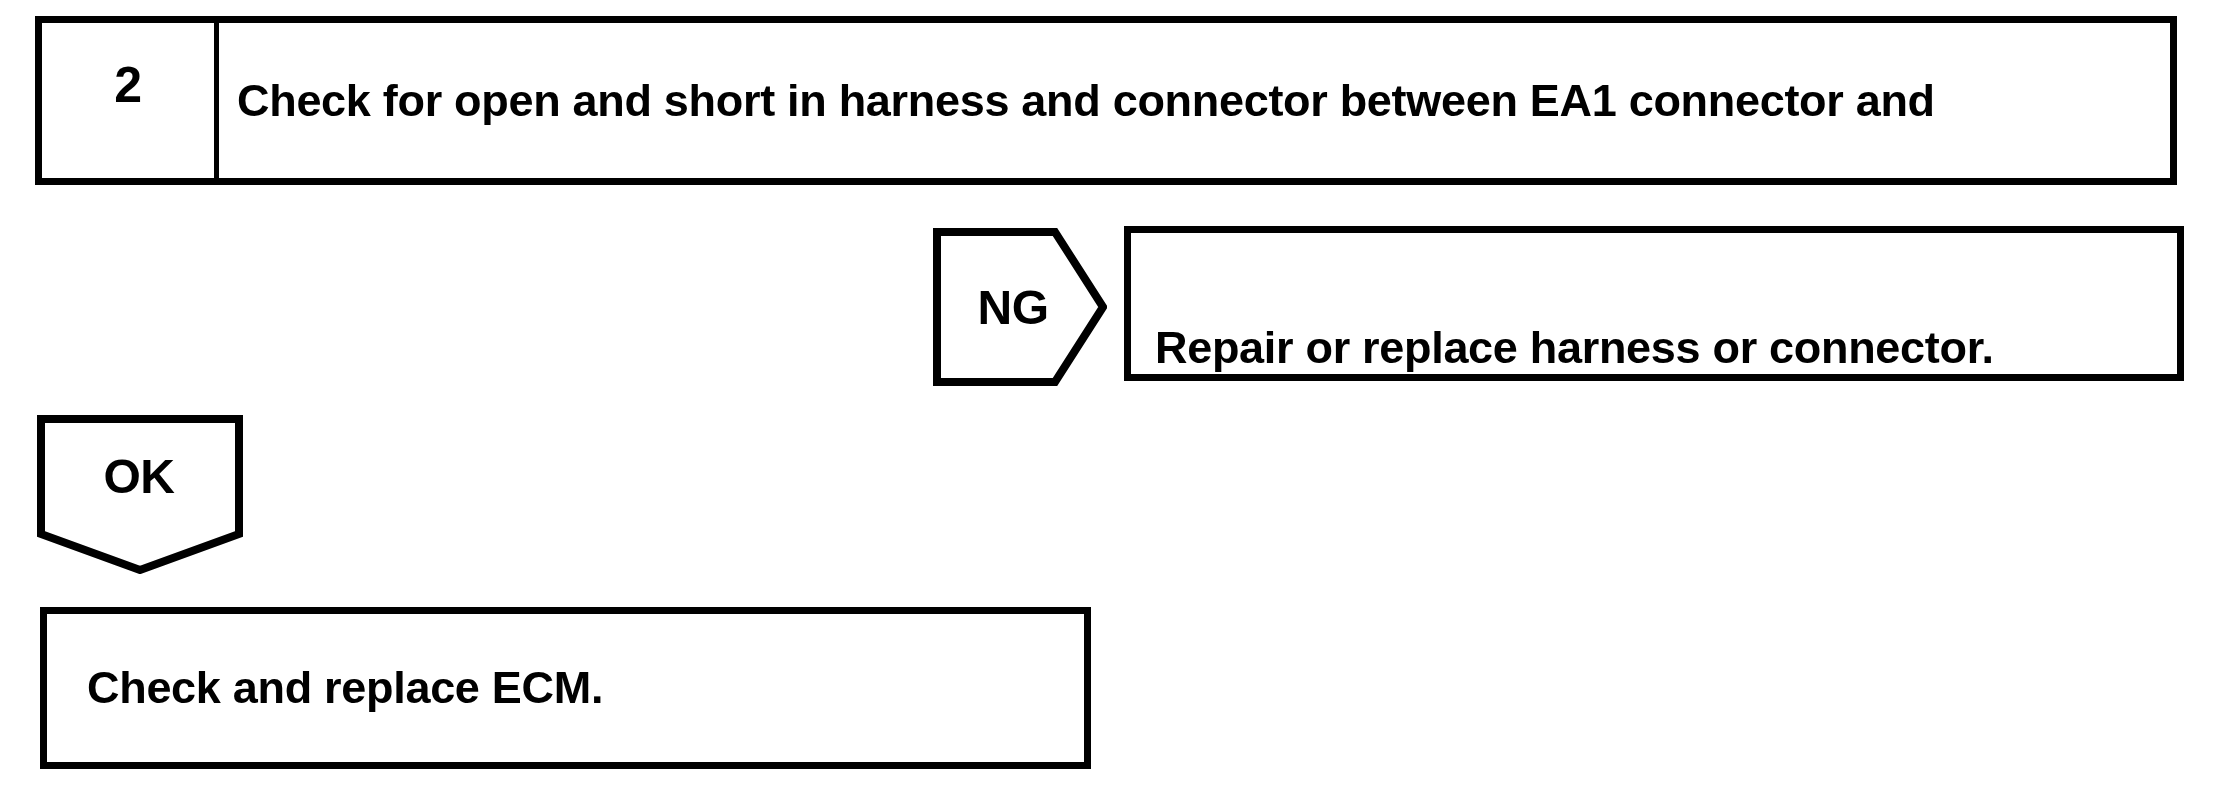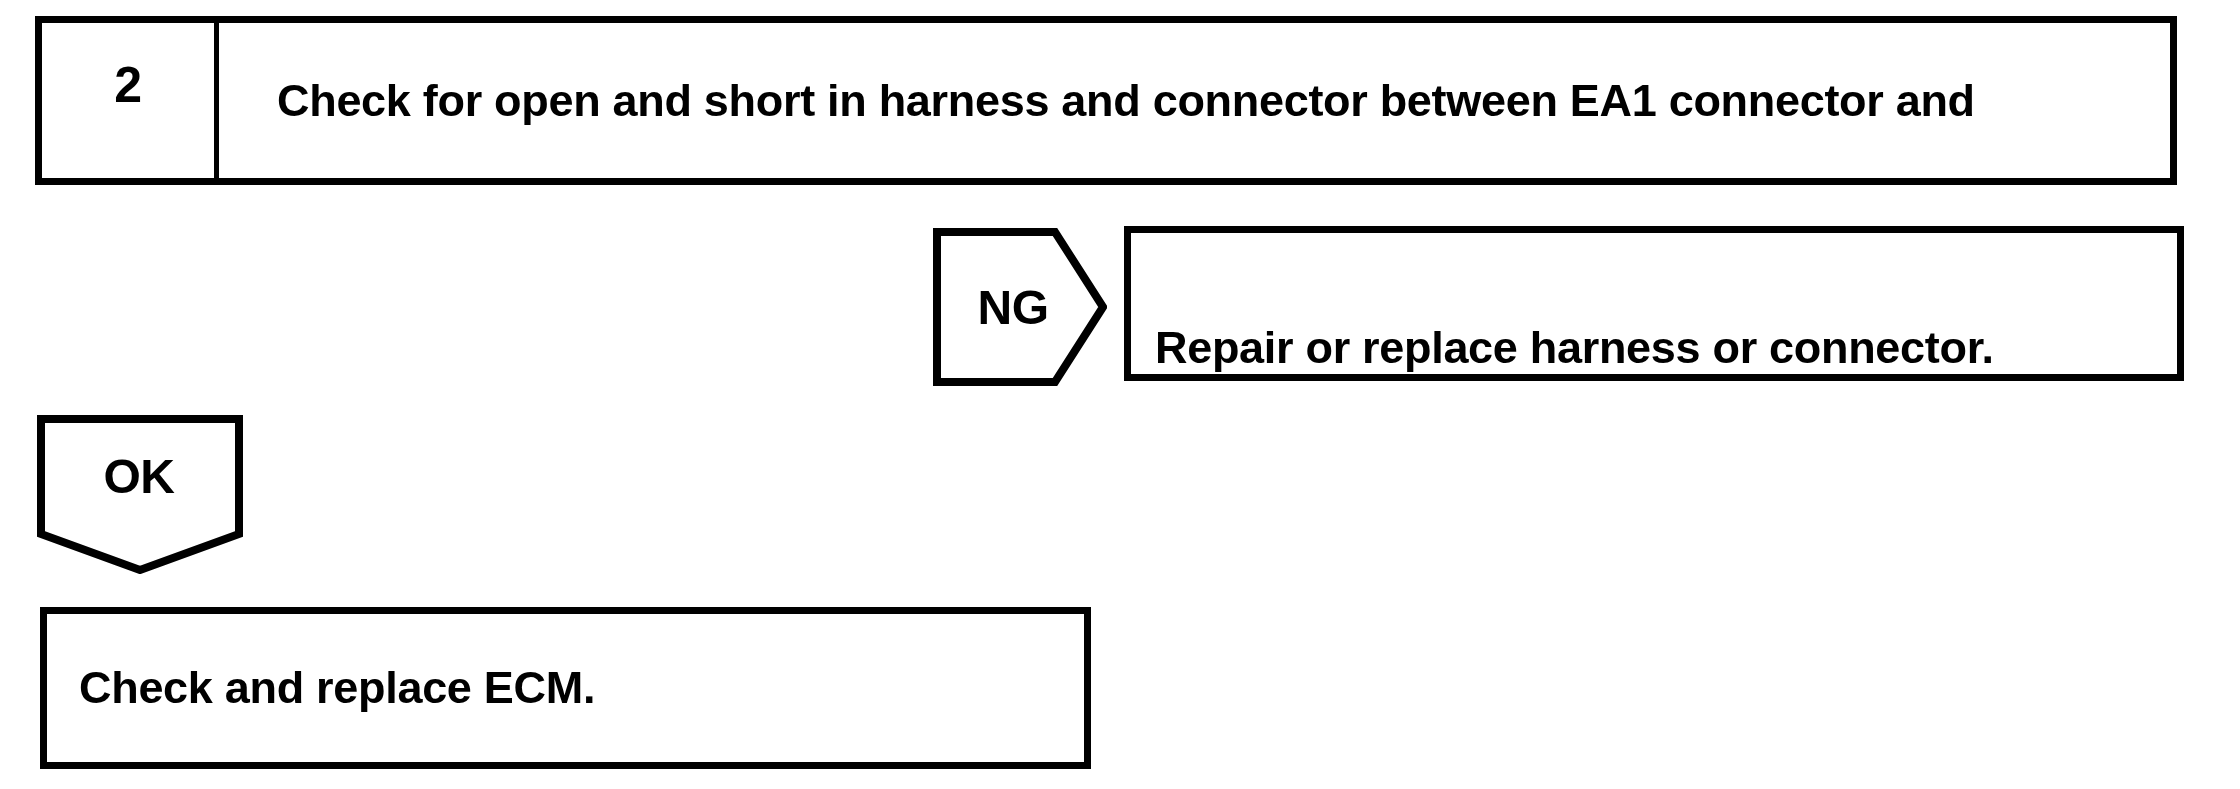--- a/index.html
+++ b/index.html
@@ -45,21 +45,20 @@
   .step-instruction {
     flex: 1 1 auto;
     display: flex;
     flex-direction: column;
     justify-content: center;
     padding-left: 18px;
     font-size: 45px;
     font-weight: bold;
     line-height: 52px;
     letter-spacing: -0.3px;
-    margin-left: 40px;
   }
   .step-instruction .line { white-space: nowrap; }
 
   
   .ng-shape { left: 933px; top: 228px; }
   .ng-label-wrap {
     left: 933px; top: 228px;
     width: 160px; height: 158px;
     display: flex; align-items: center; justify-content: center;
   }
@@ -92,21 +91,21 @@
   }
 
   
   .result-box {
     left: 40px; top: 607px;
     width: 1051px; height: 162px;
     border: 7px solid #000;
     box-sizing: border-box;
     display: flex;
     align-items: center;
-    padding-left: 32px;
+    padding-left: 40px;
     font-size: 45px;
     font-weight: bold;
     letter-spacing: -0.3px;
     white-space: nowrap;
     background: #fff;
   }
 </style>
 </head>
 <body>
 

